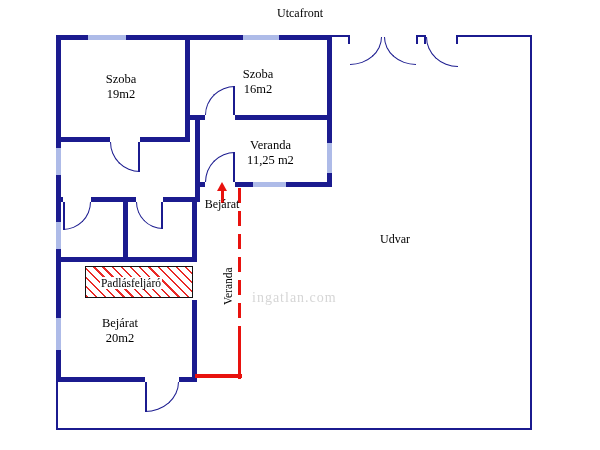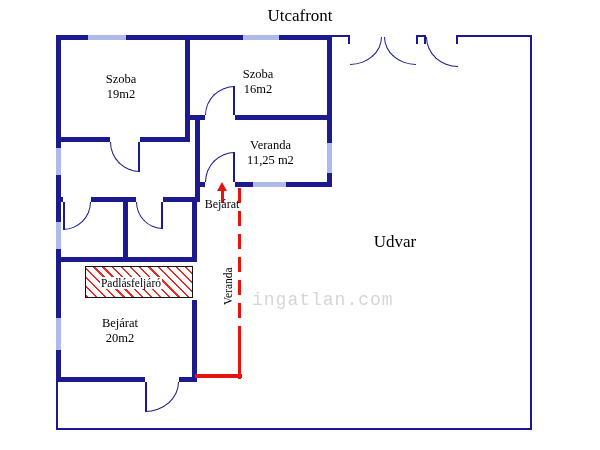--- a/index.html
+++ b/index.html
@@ -10,33 +10,33 @@
     font-family:"Liberation Serif","DejaVu Serif",serif; color:#000;
   }
   .wall,.post,.panel,.pline { position:absolute; background:var(--wall); }
   .gap    { position:absolute; background:#fff; }
   .window { position:absolute; background:var(--win); }
   .arc    { position:absolute; }
   .arc.tl { border-top:1.6px solid var(--wall); border-left:1.6px solid var(--wall); border-top-left-radius:100%; }
   .arc.bl { border-bottom:1.6px solid var(--wall); border-left:1.6px solid var(--wall); border-bottom-left-radius:100%; }
   .arc.br { border-bottom:1.6px solid var(--wall); border-right:1.6px solid var(--wall); border-bottom-right-radius:100%; }
   .lbl { position:absolute; text-align:center; font-size:12.5px; line-height:1.18; z-index:5; }
-  .lbl.big { font-size:17px; }
+  .lbl.big { font-size:12px; }
   .lbl.sm  { font-size:12px; }
   .vert { writing-mode:vertical-rl; transform:rotate(180deg); font-size:11.5px; }
   .reddash  { position:absolute; width:3px; z-index:4;
     background:repeating-linear-gradient(to bottom, var(--red) 0 15px, transparent 15px 23px); }
   .redsolid { position:absolute; background:var(--red); z-index:4; }
   .arrowhead { position:absolute; width:0; height:0; z-index:4;
     border-left:5px solid transparent; border-right:5px solid transparent; border-bottom:9px solid var(--red); }
   .stairs { position:absolute; border:1.5px solid #111; z-index:2;
     background:repeating-linear-gradient(45deg, rgba(232,18,14,.9) 0 1.6px, transparent 1.6px 6.5px); }
   .onstairs { background:#fff; font-size:11.5px; padding:0 1px; }
-  .watermark { position:absolute; color:#d6d6d6; font-size:18px; letter-spacing:1px; z-index:1;
-    font-family:Liberation Mono, monospace; }
+  .watermark { position:absolute; color:#d6d6d6; font-size:14px; letter-spacing:1px; z-index:1;
+    font-family:Liberation Serif, serif; }
 </style>
 </head>
 <body>
 
 <div id="plan">
 
   <div class="pline" style="left:56px;top:382px;width:2px;height:48px"></div>
   <div class="pline" style="left:56px;top:428px;width:476px;height:2px"></div>
   <div class="pline" style="left:530px;top:35px;width:2px;height:395px"></div>
   <div class="pline" style="left:332px;top:35px;width:18px;height:2px"></div>

